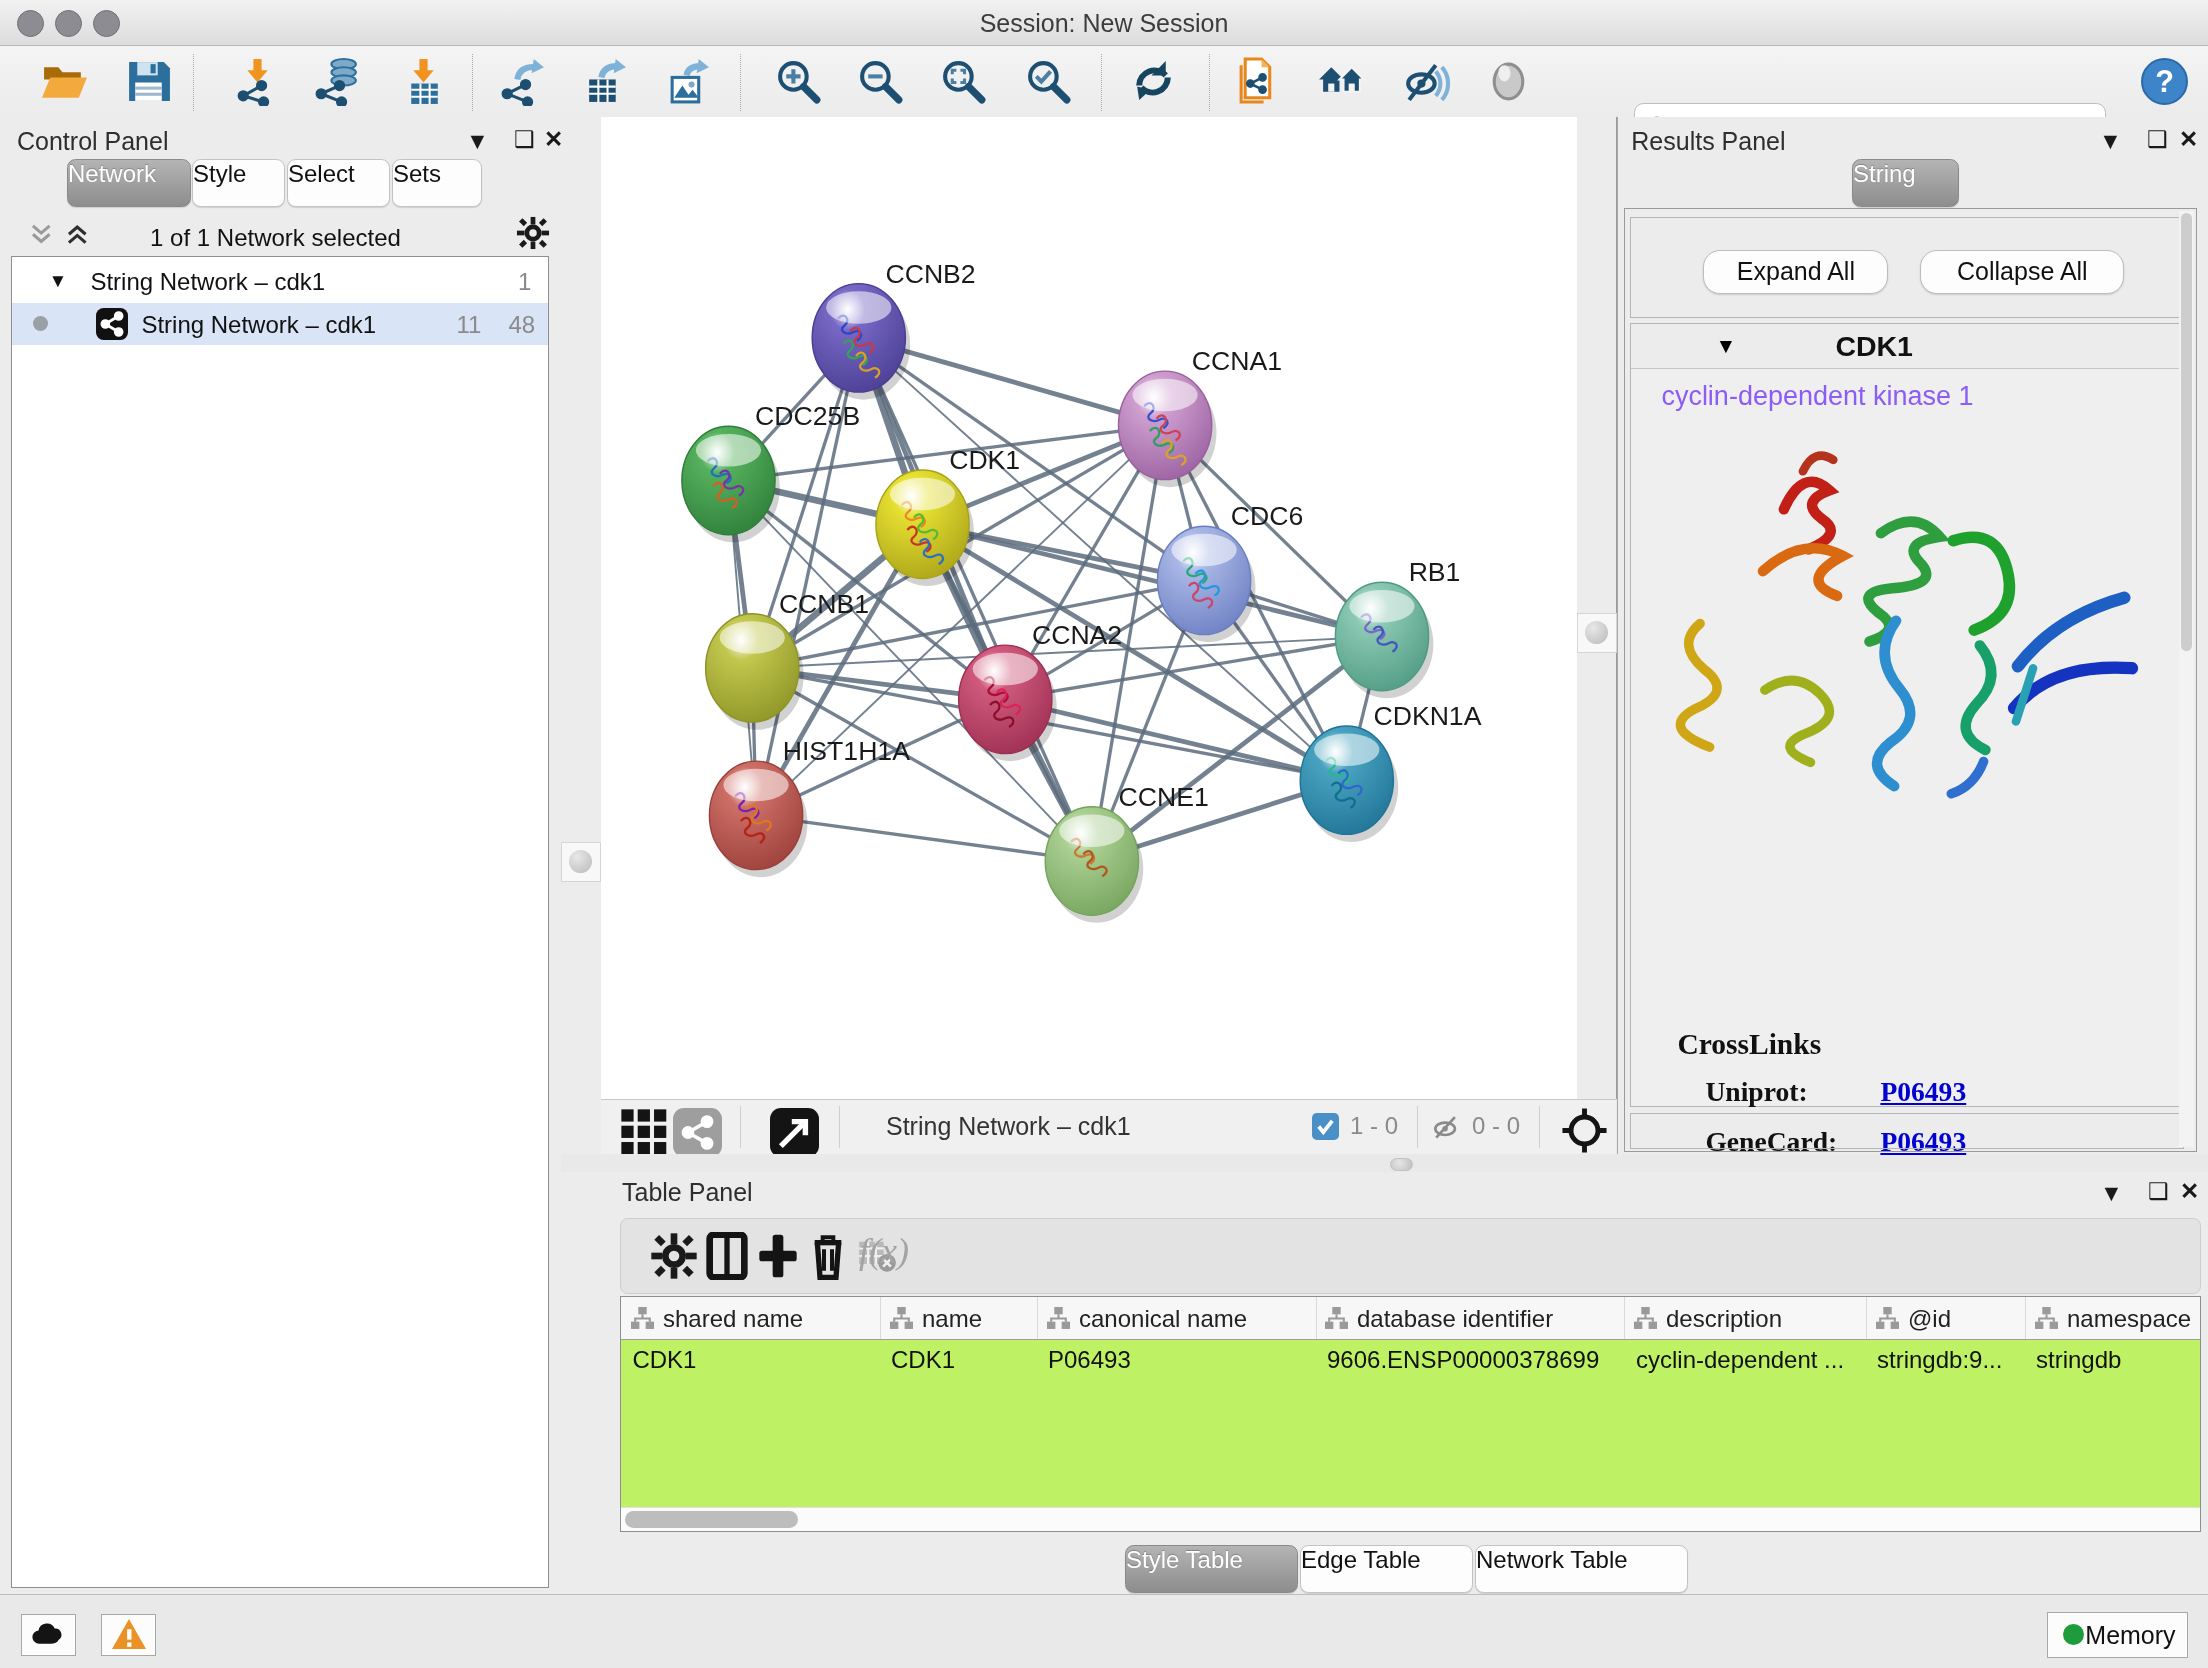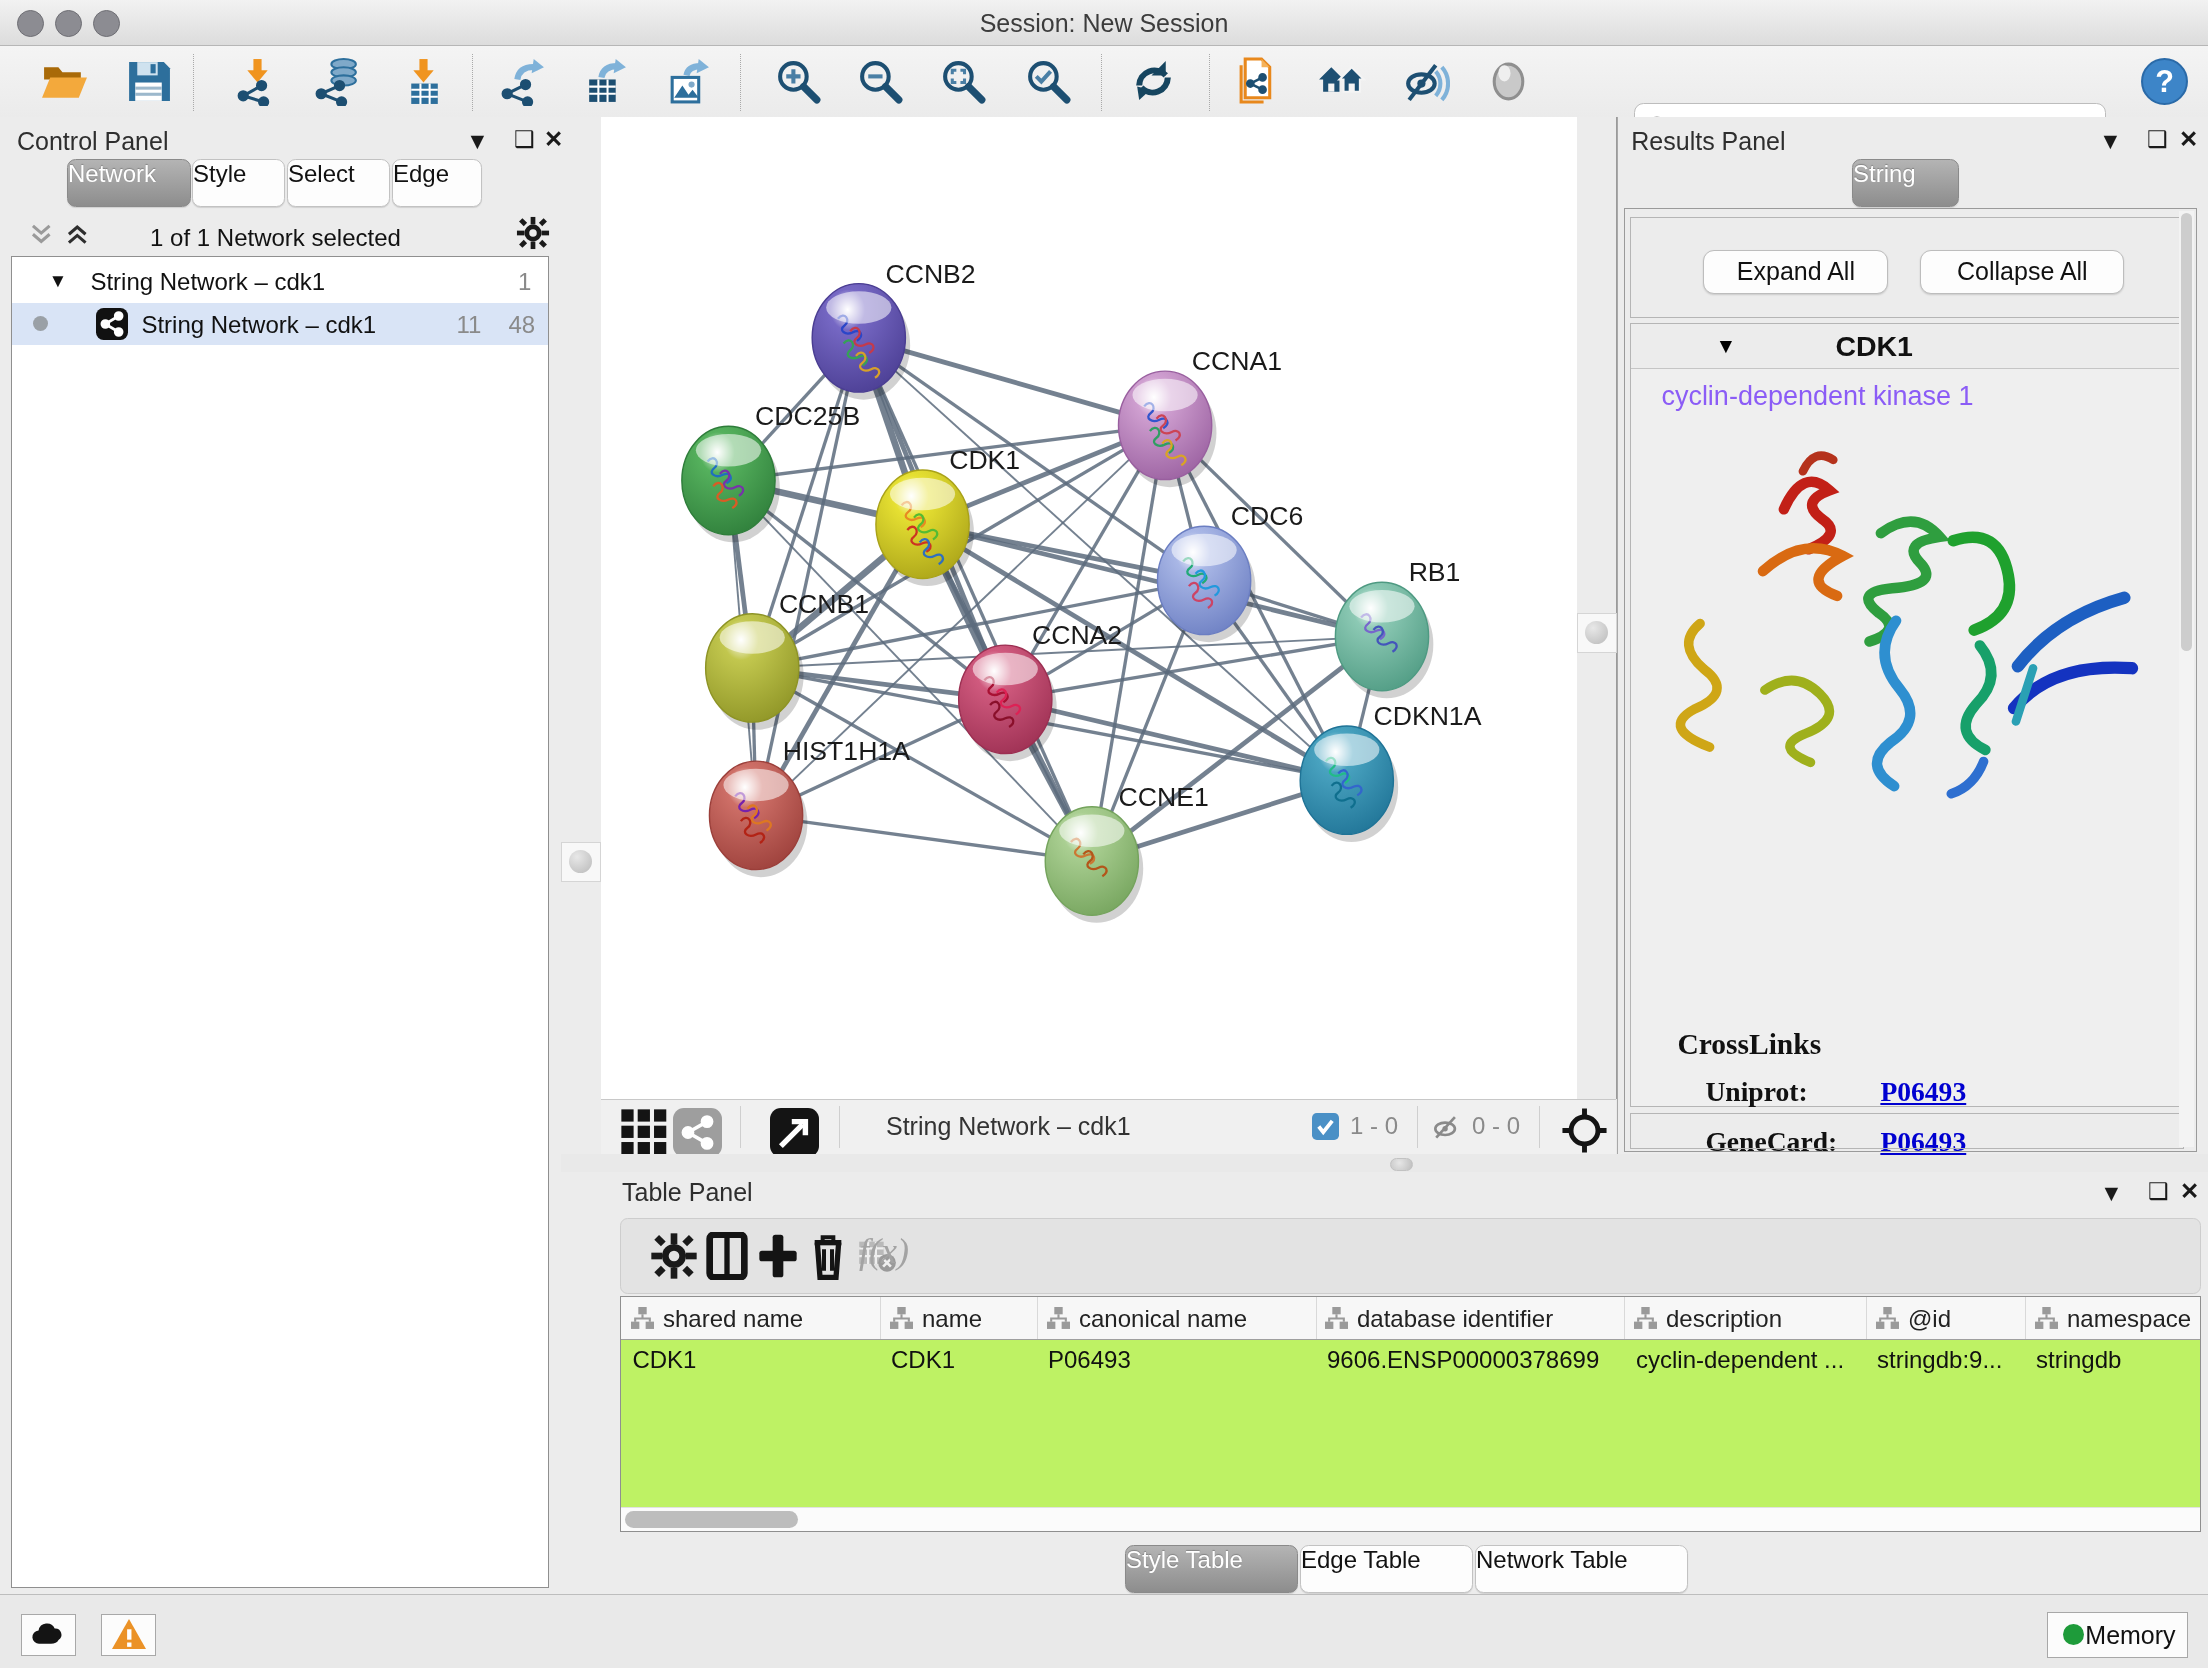--- a/index.html
+++ b/index.html
@@ -62,21 +62,21 @@
   #h-splitter{left:561px;top:1154px;width:1647px;height:18px;background:#e9e9e9;}
   #h-handle{position:absolute;left:829px;top:3.8px;width:21px;height:11.4px;border-radius:6.7px;
     background:radial-gradient(circle at 40% 35%,#e6e6e6,#bdbdbd);border:1px solid #c2c2c2;cursor:pointer;}
   
   #results-panel{left:1617px;top:117px;width:592px;height:1037px;background:#ececec;
     border-left:1px solid #a8a8a8;}
   #rp-scroll{position:absolute;left:5.7px;top:91px;width:571px;height:942px;border:1.9px solid #9a9a9a;
     background:#ececec;}
   #rp-buttons-box{position:absolute;left:5.7px;top:7.6px;width:552px;height:99px;border:1px solid #b5b5b5;}
   .rp-btn{position:absolute;top:32px;height:44px;background:#fdfdfd;border:1px solid #bdbdbd;
-    border-radius:11px;font-size:25px;color:#111;font-family:"Liberation Sans",sans-serif;cursor:pointer;
+    border-radius:17px;font-size:25px;color:#111;font-family:"Liberation Sans",sans-serif;cursor:pointer;
     box-shadow:0 1px 1.9px rgba(0,0,0,.15);}
   #rp-section{position:absolute;left:5.7px;top:114px;width:552px;height:782px;border:1px solid #b5b5b5;
     background:#efefef;}
   #rp-sec-head{position:absolute;left:0;top:0;width:100%;height:44px;background:#ececec;
     border-bottom:1px solid #c5c5c5;}
   #rp-gene{position:absolute;left:204px;top:5.7px;font-size:28.5px;font-weight:bold;color:#111;}
   #rp-desc{position:absolute;left:30px;top:57px;font-size:27px;color:#8b5cf6;}
   #rp-empty-box{position:absolute;left:5.7px;top:904px;width:552px;height:34px;border:1px solid #b5b5b5;}
   #rp-vscroll{position:absolute;right:1.9px;top:1.9px;width:15px;height:936px;background:#f3f3f3;}
   #rp-vthumb{position:absolute;left:1.9px;top:1.9px;width:11.4px;height:438px;border-radius:5.7px;background:#cdcdcd;}
@@ -307,21 +307,21 @@
 
   <div id="control-panel" class="abs">
     <div style="position:absolute;left:17px;top:9.5px" class="panel-title">Control Panel</div>
     <button class="mini-ctl" style="left:466px;top:13.3px">▼</button>
     <button class="mini-ctl" style="left:514px;top:11.4px">❑</button>
     <button class="mini-ctl" style="left:544px;top:11.4px;font-weight:bold">✕</button>
 
     <div class="seg-tab selected" style="left:67px;top:42px;width:122px">Network</div>
     <div class="seg-tab" style="left:192px;top:42px;width:91px">Style</div>
     <div class="seg-tab" style="left:287px;top:42px;width:101px">Select</div>
-    <div class="seg-tab" style="left:392px;top:42px;width:88px">Edge</div>
+    <div class="seg-tab" style="left:392px;top:42px;width:88px">Sets</div>
 
     <button class="mini-ctl" style="left:27px;top:103px">
       <svg width="28.5" height="28.5" viewBox="0 0 24 24" fill="none" stroke="#9a9a9a" stroke-width="2.6">
           <path d="M5 5 l7 6 l7 -6 M5 12 l7 6 l7 -6"></path>
         </svg>
     </button>
     <button class="mini-ctl" style="left:63px;top:103px">
       <svg width="28.5" height="28.5" viewBox="0 0 24 24" fill="none" stroke="#2e2e2e" stroke-width="2.6">
           <path d="M5 19 l7 -6 l7 6 M5 12 l7 -6 l7 6"></path>
         </svg>

